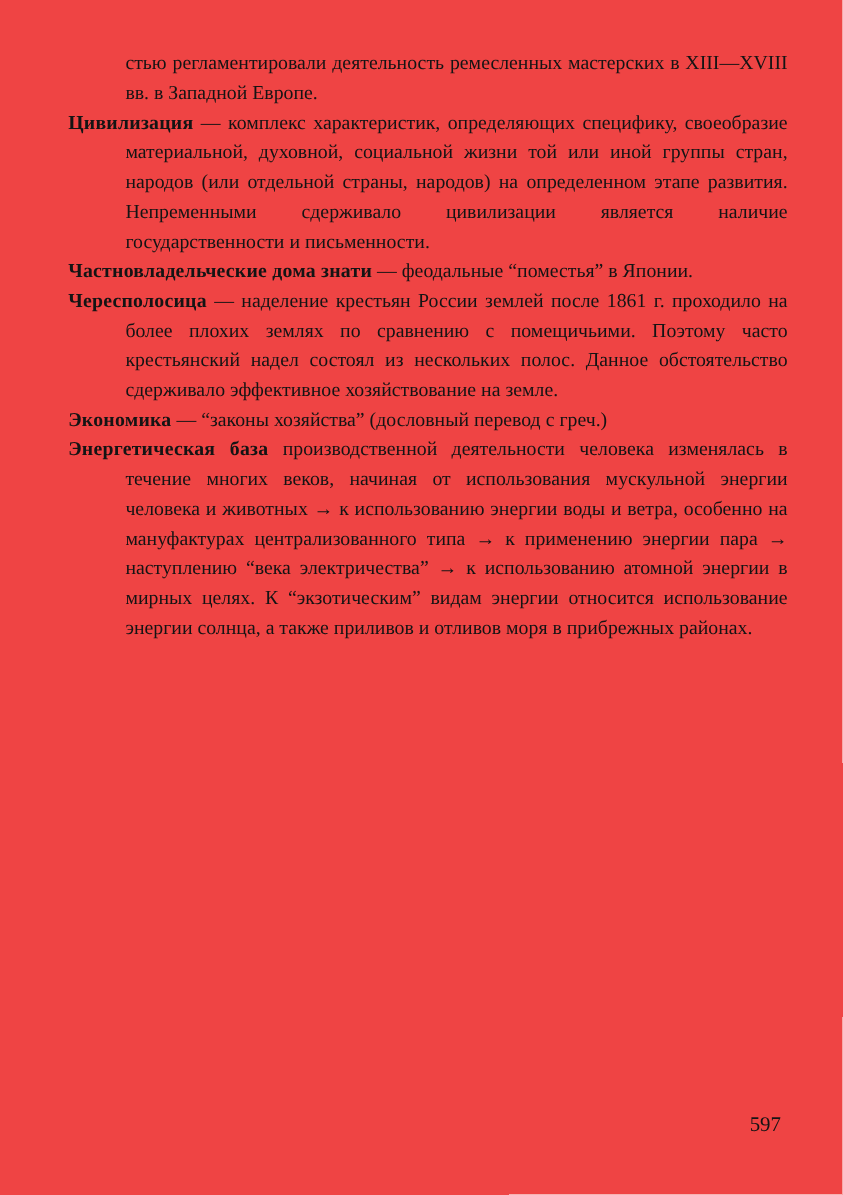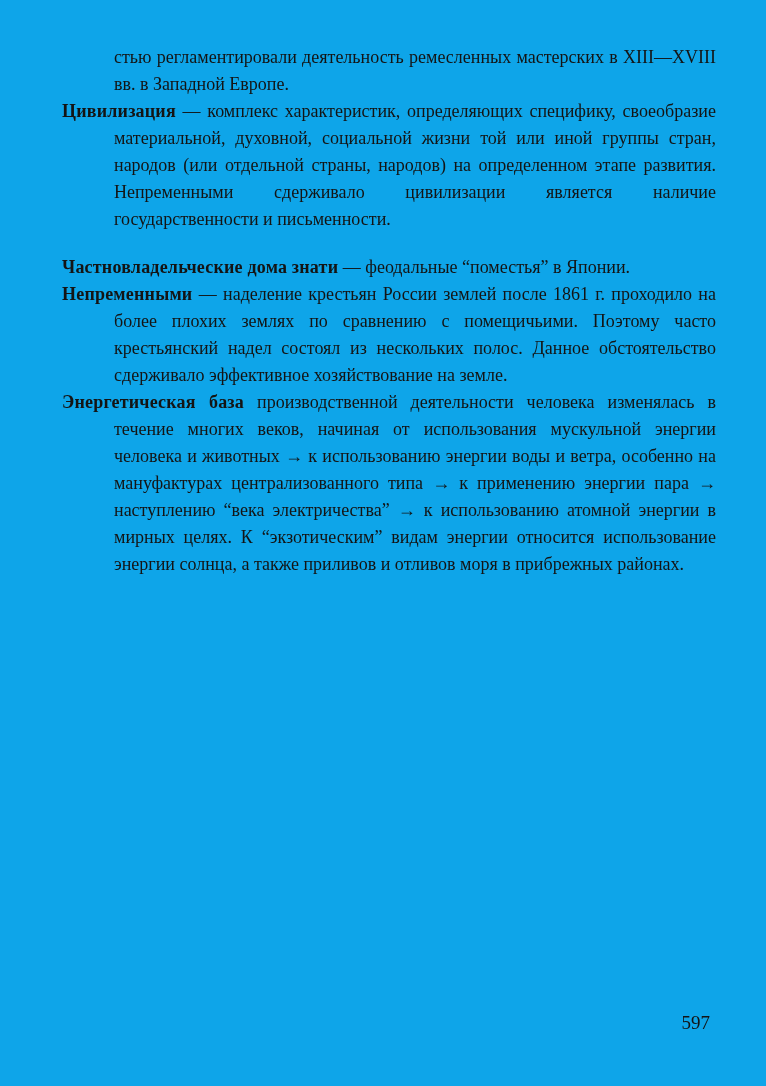--- a/index.html
+++ b/index.html
@@ -10,21 +10,21 @@
   body {
     width: 766px;
     height: 1086px;
     font-family: "Liberation Serif", "DejaVu Serif", serif;
     color: #141414;
   }
   .page {
     position: relative;
     width: 766px;
     height: 1086px;
-    background: #0ea5e9;
+    background: #ef4444;
     overflow: hidden;
   }
   .textblock {
     position: absolute;
     left: 62px;
     top: 44px;
     width: 654px;
     font-size: 18px;
     line-height: 27px;
     text-align: justify;
@@ -33,21 +33,20 @@
     margin: 0;
   }
   p.cont {
     padding-left: 52px;
   }
   p.entry {
     padding-left: 52px;
     text-indent: -52px;
   }
   p.gap {
-    margin-top: 21px;
   }
   .entry b {
     font-weight: bold;
     letter-spacing: 0.2px;
   }
   .pagenum {
     position: absolute;
     right: 56px;
     bottom: 52px;
     font-size: 19px;
@@ -67,23 +66,26 @@
     <p class="entry">
       <b>Цивилизация</b><span> — комплекс характеристик, определяющих специфику, своеобразие материальной, духовной, социальной жизни той или иной группы стран, народов (или отдельной страны, народов) на определенном этапе развития. Непременными сдерживало цивилизации является наличие государственности и письменности.</span>
     </p>
 
     <p class="entry gap">
       <b>Частновладельческие дома знати</b><span> — феодальные “поместья” в Японии.</span>
     </p>
 
 
     <p class="entry">
-      <b>Непременными</b><span> — наделение крестьян России землей после 1861 г. проходило на более плохих землях по сравнению с помещичьими. Поэтому часто крестьянский надел состоял из нескольких полос. Данное обстоятельство сдерживало эффективное хозяйствование на земле.</span>
+      <b>Чересполосица</b><span> — наделение крестьян России землей после 1861 г. проходило на более плохих землях по сравнению с помещичьими. Поэтому часто крестьянский надел состоял из нескольких полос. Данное обстоятельство сдерживало эффективное хозяйствование на земле.</span>
     </p>
 
+    <p class="entry gap">
+      <b>Экономика</b><span> — “законы хозяйства” (дословный перевод с греч.)</span>
+    </p>
 
     <p class="entry">
       <b>Энергетическая база</b><span> производственной деятельности человека изменялась в течение многих веков, начиная от использования мускульной энергии человека и животных → к использованию энергии воды и ветра, особенно на мануфактурах централизованного типа → к применению энергии пара → наступлению “века электричества” → к использованию атомной энергии в мирных целях. К “экзотическим” видам энергии относится использование энергии солнца, а также приливов и отливов моря в прибрежных районах.</span>
     </p>
 
   </div>
 
   <div class="pagenum">597</div>
 </div>
 

